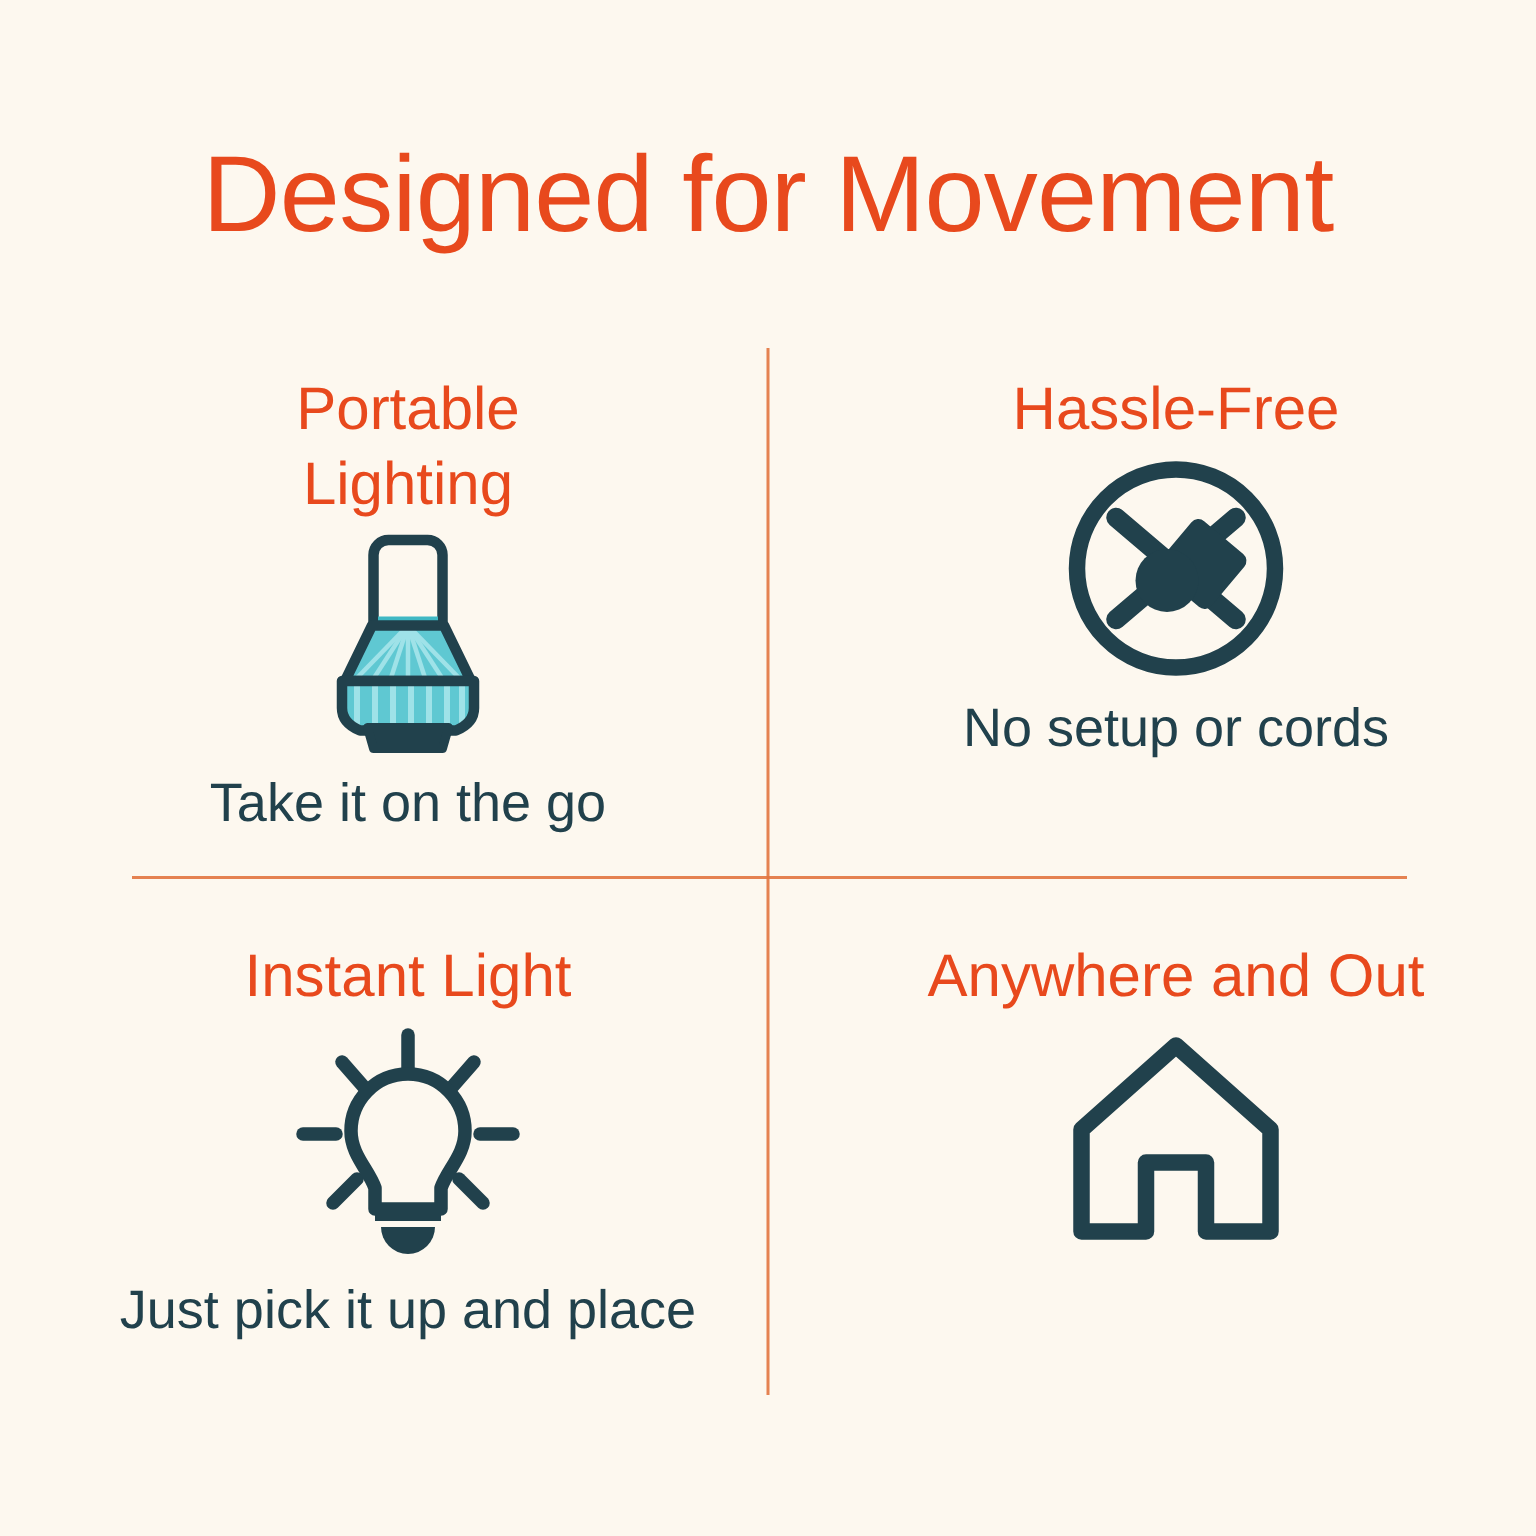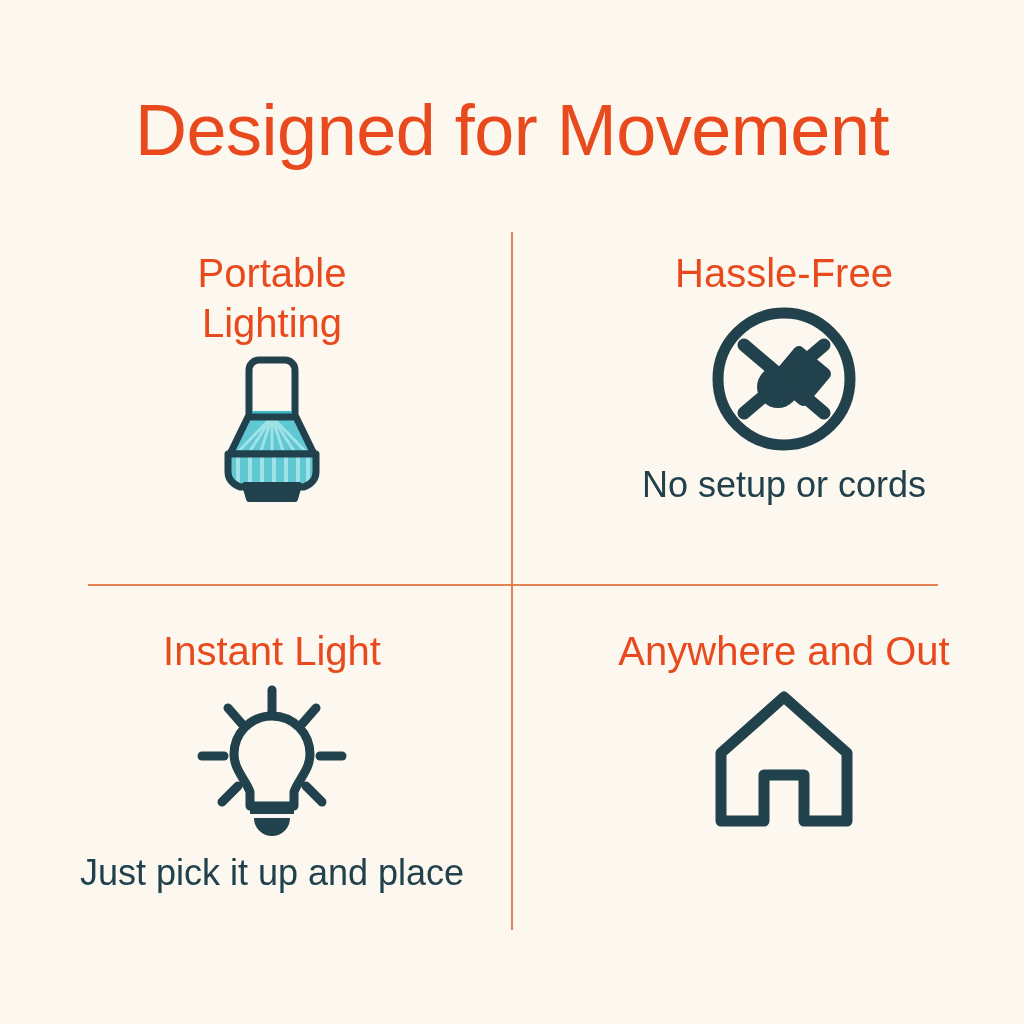--- a/index.html
+++ b/index.html
@@ -160,20 +160,21 @@
             <line x1="62" y1="98" x2="62" y2="136"></line>
             <line x1="74" y1="98" x2="74" y2="136"></line>
             <line x1="86" y1="98" x2="86" y2="136"></line>
             <line x1="96" y1="98" x2="96" y2="136"></line>
           </g>
           <path d="M16 100 L104 100 L104 118 Q104 128 92 133 L28 133 Q16 128 16 118 Z" fill="none" stroke="#21414C" stroke-width="7" stroke-linejoin="round"></path>
 
           <path d="M33 131 L87 131 L83 145 L37 145 Z" fill="#21414C" stroke="#21414C" stroke-width="6" stroke-linejoin="round"></path>
         </svg>
       </div>
+      <div class="cell-caption">Take it on the go</div>
     </div>
 
     <div class="cell row-top" id="cell-hassle">
       <div class="cell-heading">Hassle-Free</div>
       <div class="icon-box">
         <svg width="156" height="156" viewBox="0 0 156 156" aria-hidden="true">
           <circle cx="78" cy="78" r="66" fill="none" stroke="#21414C" stroke-width="11"></circle>
 
           <line x1="38" y1="44" x2="118" y2="112" stroke="#21414C" stroke-width="13" stroke-linecap="round"></line>
           <line x1="38" y1="112" x2="118" y2="44" stroke="#21414C" stroke-width="13" stroke-linecap="round"></line>

